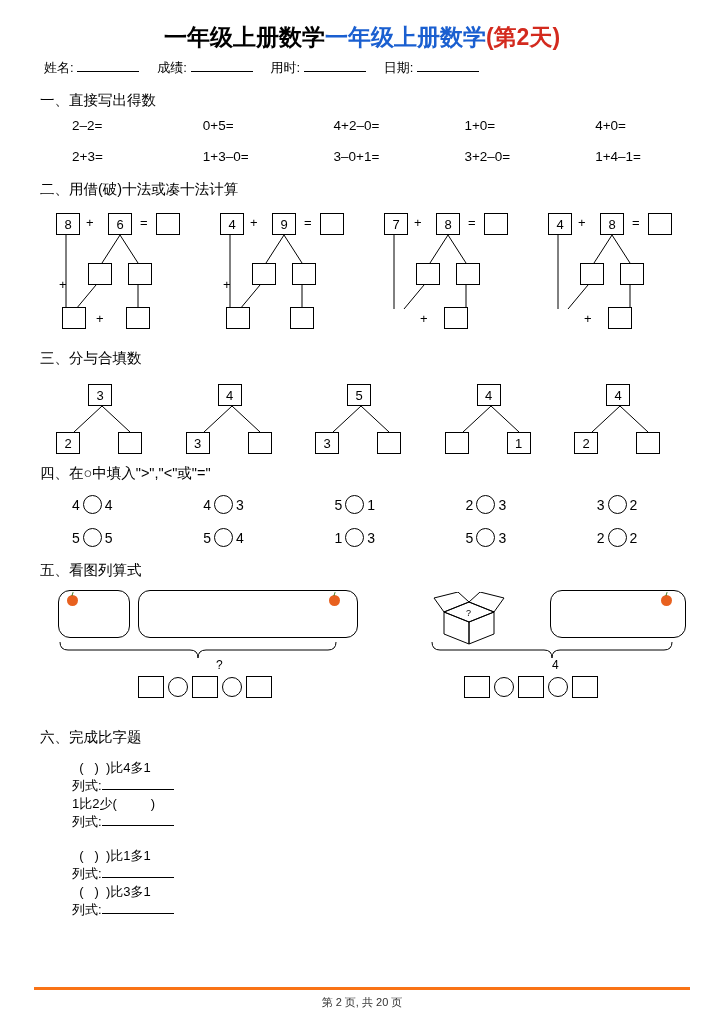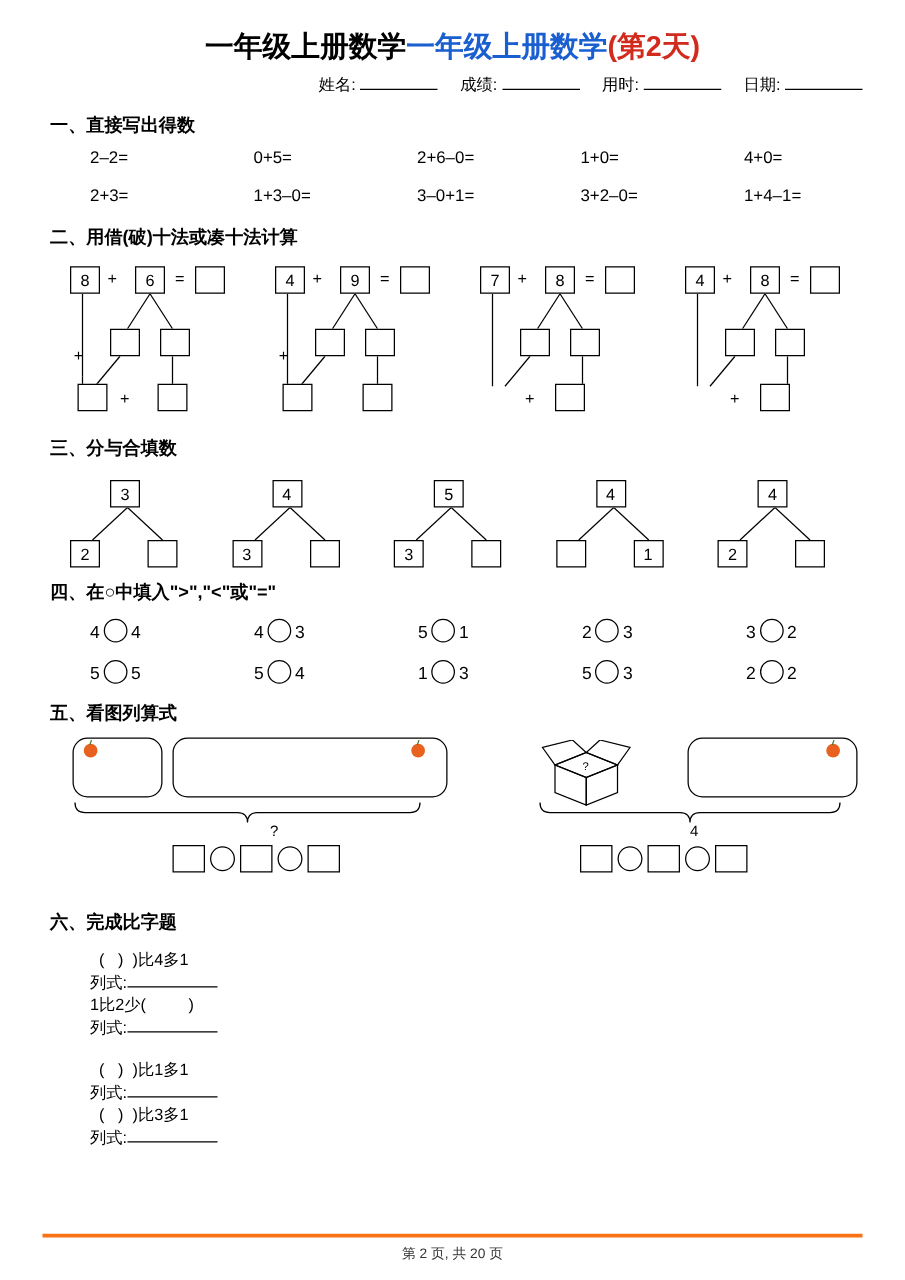--- a/index.html
+++ b/index.html
@@ -21,32 +21,32 @@
     letter-spacing: 0px;
     margin-top: 8px;
     margin-bottom: 6px;
     white-space: nowrap;
   }
   .title .blue { color: #1a5fd0; }
   .title .red { color: #d32a1e; }
 
   .infoline {
     display: flex;
-    justify-content: flex-end;
+    justify-content: flex-start;
     gap: 18px;
     font-size: 13px;
     margin-bottom: 14px;
     padding-left: 10px;
   }
   .infoline .field { white-space: nowrap; }
   .infoline .blank { display:inline-block; border-bottom: 1px solid #000; width: 62px; height: 13px; }
 
   .sec-head {
     font-size: 14.5px;
-    font-weight: bold;
+    font-weight: normal;
     margin: 10px 0 8px 6px;
   }
 
   
   .calc-row {
     display: flex;
     font-size: 13.5px;
     margin: 2px 0 16px 0;
   }
   .calc-row .cell { flex: 1; padding-left: 36px; }
@@ -114,21 +114,21 @@
     <span class="field"><span>姓名:</span> <span class="blank"></span></span>
     <span class="field"><span>成绩:</span> <span class="blank"></span></span>
     <span class="field"><span>用时:</span> <span class="blank"></span></span>
     <span class="field"><span>日期:</span> <span class="blank"></span></span>
   </div>
 
   <div class="sec-head">一、直接写出得数</div>
   <div class="calc-row">
     <div class="cell">2–2=</div>
     <div class="cell">0+5=</div>
-    <div class="cell">2+6–0=</div>
+    <div class="cell">4+2–0=</div>
     <div class="cell">1+0=</div>
     <div class="cell">4+0=</div>
   </div>
   <div class="calc-row">
     <div class="cell">2+3=</div>
     <div class="cell">1+3–0=</div>
     <div class="cell">3–0+1=</div>
     <div class="cell">3+2–0=</div>
     <div class="cell">1+4–1=</div>
   </div>

